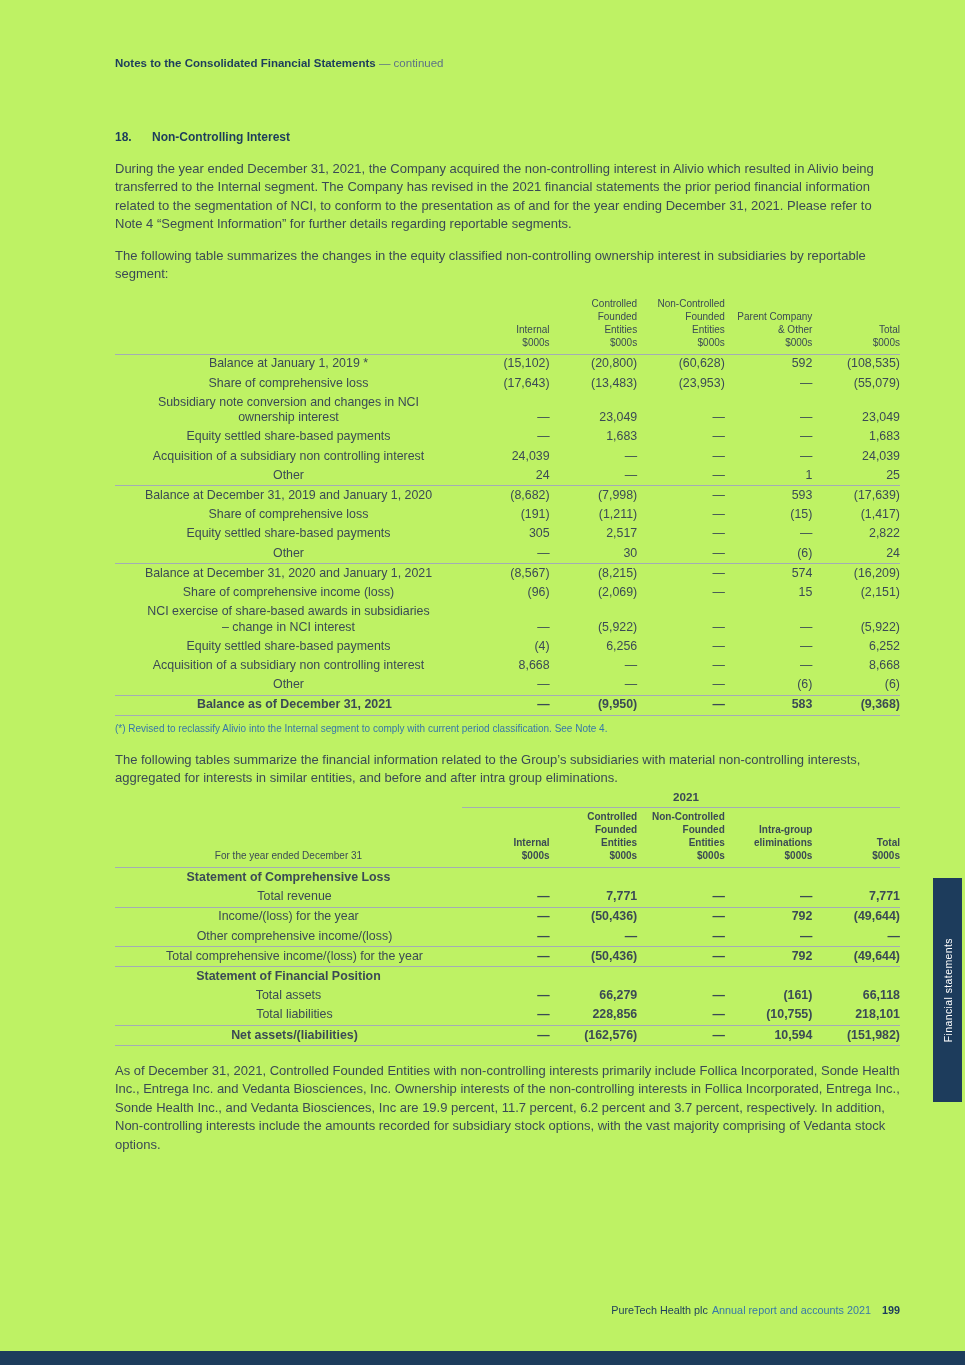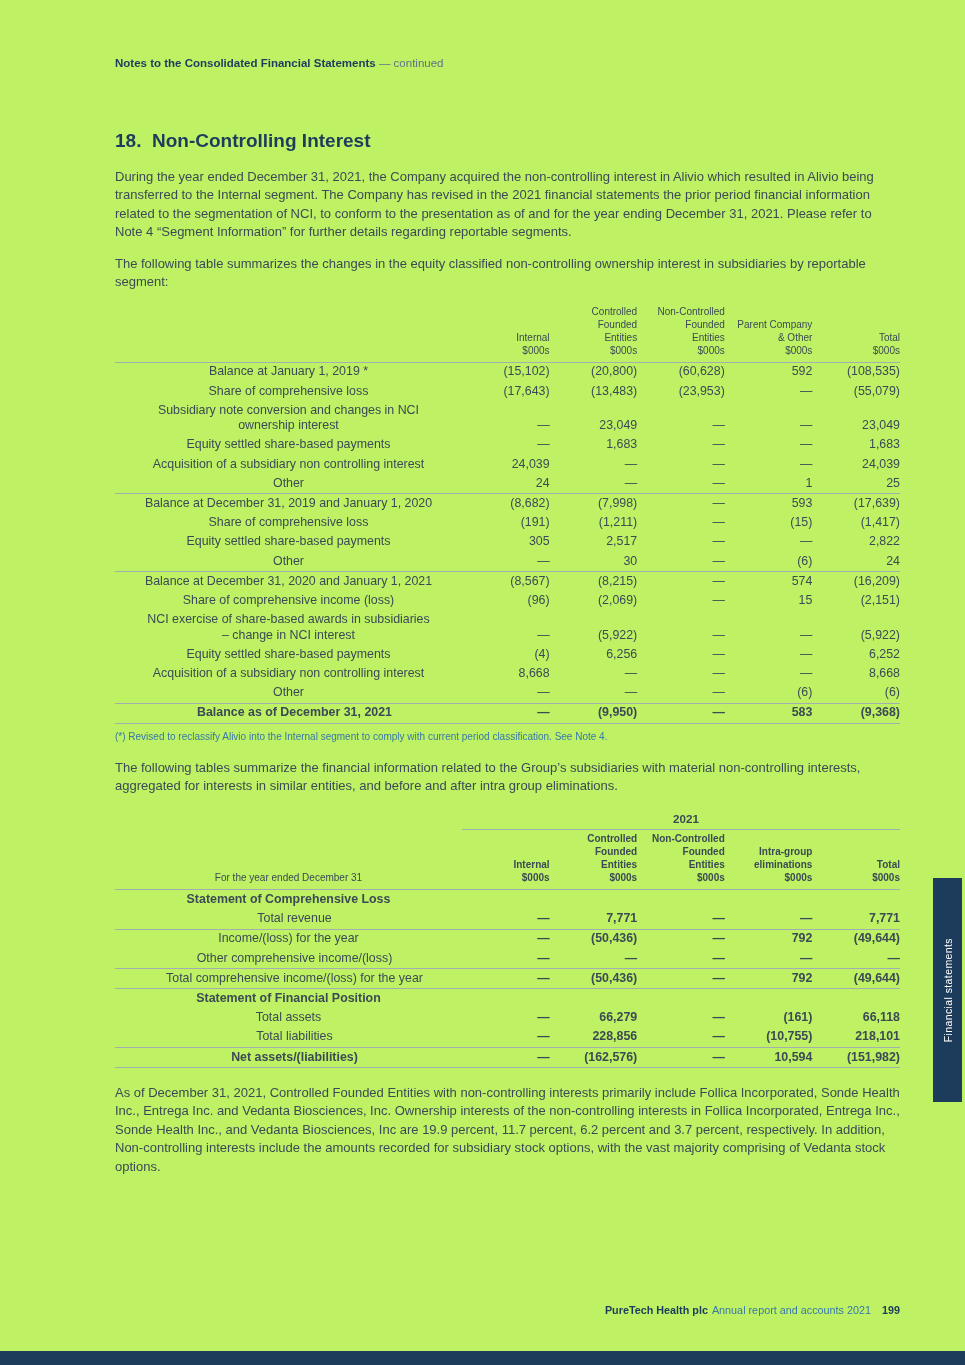--- a/index.html
+++ b/index.html
@@ -13,33 +13,33 @@
   .page { position: relative; width: 965px; height: 1365px; overflow: hidden; background: #bef264; }
 
   
   .running-header { position: absolute; top: 57px; left: 115px; font-size: 11.5px; }
   .rh-title { font-weight: bold; color: #1d3c5c; }
   .rh-cont { color: #5d7385; }
 
   
   .content { position: absolute; top: 130px; left: 115px; width: 785px; }
 
-  .section-heading { display: flex; font-weight: bold; color: #1d3c5c; font-size: 19px; }
+  .section-heading { display: flex; font-weight: bold; color: #1d3c5c; font-size: 12px; }
   .sec-num { width: 37px; flex: 0 0 37px; }
 
   p.body-text { margin-top: 16px; font-size: 13px; line-height: 1.42; color: #3b4a55; }
   p.lead { margin-top: 13px; }
 
   
   .fin-table {
     width: 100%; border-collapse: collapse; table-layout: fixed;
     font-size: 12.4px; line-height: 1.25; color: #3b4a55;
   }
   .t1 { margin-top: 11px; }
-  .t2 { margin-top: 14px; }
+  .t2 { }
   .c-lbl { width: 347px; }
   .c-num { width: 87.6px; }
   .fin-table th, .fin-table td { padding: 1.8px 0 1.9px 10px; vertical-align: bottom; }
   .fin-table .lbl-col { text-align: center; padding-left: 0; white-space: pre-line; }
   .fin-table .num-col { text-align: right; }
   .fin-table thead th {
     font-weight: normal; font-size: 10px; line-height: 1.3; color: #3b4a55;
     white-space: pre-line; padding-bottom: 5px;
   }
   .fin-table .col-hdr-row th { border-bottom: 1px solid #a3adb4; }
@@ -61,21 +61,21 @@
     background: #1d3c5c; color: #ffffff;
     display: flex; align-items: center; justify-content: center;
   }
   .side-tab span {
     writing-mode: vertical-rl; transform: rotate(180deg);
     font-size: 10.5px; letter-spacing: 0.4px; white-space: nowrap;
   }
 
   
   .page-footer { position: absolute; top: 1304px; right: 65px; font-size: 10.8px; white-space: nowrap; }
-  .pf-brand { font-weight: bold; color: #1d3c5c; }
+  .pf-brand { font-weight: normal; color: #1d3c5c; }
   .pf-report { color: #3878a8; margin-left: 4px; }
   .pf-page { font-weight: bold; color: #1d3c5c; margin-left: 11px; }
 
   .bottom-bar { position: absolute; left: 0; bottom: 0; width: 965px; height: 14px; background: #1d3c5c; }
 </style>
 </head>
 <body>
 
 <div class="page">
 

